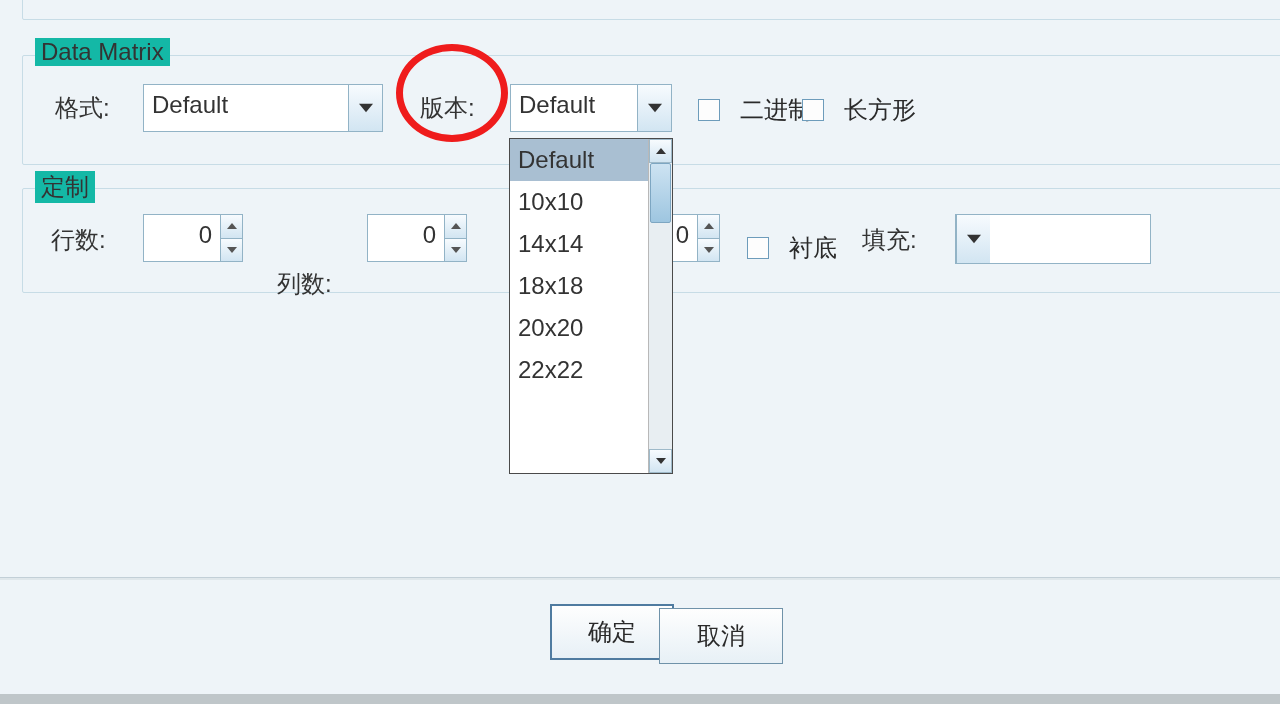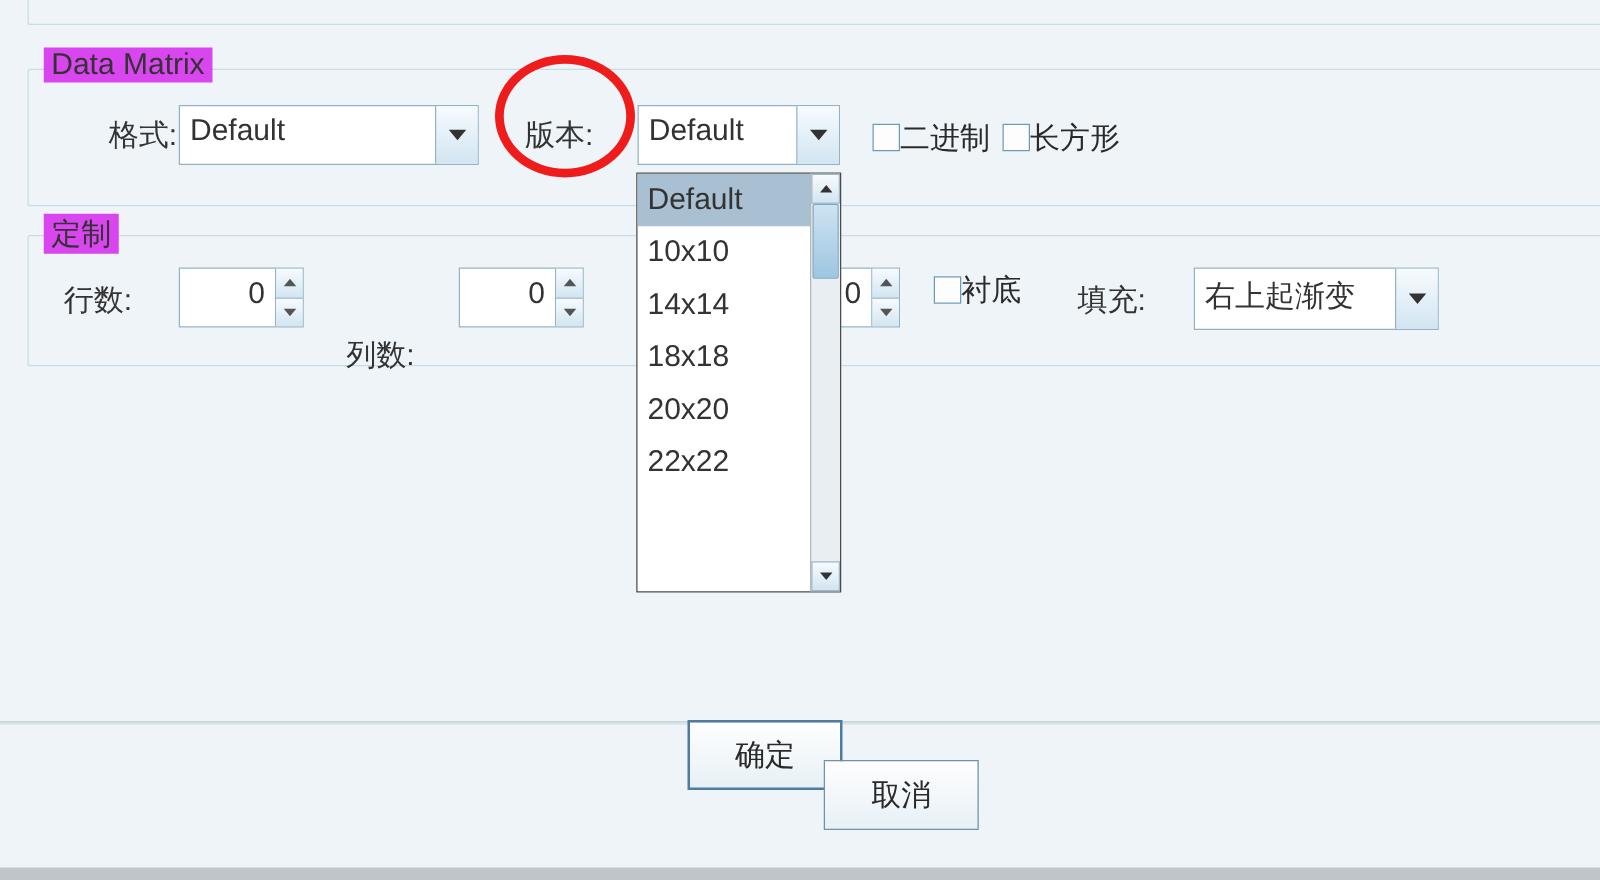--- a/index.html
+++ b/index.html
@@ -19,21 +19,21 @@
     position: absolute;
     border: 1px solid #c7dce6;
     border-radius: 2px;
     background: transparent;
   }
   .fieldset .legend {
     position: absolute;
     top: -18px;
     left: 12px;
     padding: 0 6px;
-    background: #d946ef;
+    background: #14b8a6;
     color: #333;
   }
 
   
   #fs-top   { left: 22px; top: -35px; width: 1260px; height: 55px; }
   
   #fs-dm    { left: 22px; top: 55px;  width: 1262px; height: 110px; }
   
   #fs-dz    { left: 22px; top: 188px; width: 1262px; height: 105px; }
 
@@ -92,21 +92,21 @@
     justify-content: center;
   }
   .spinner .spin-btn + .spin-btn { border-top: 1px solid #92b3c6; }
   .spinner .spin-btn svg { width: 10px; height: 10px; }
 
   
   .cb {
     position: absolute;
     display: flex;
     align-items: center;
-    gap: 0;
+    gap: 20px;
   }
   .cb .box {
     width: 22px;
     height: 22px;
     border: 1px solid #6d9cbb;
     background: #fdfdfd;
   }
 
   
   #dropdown {
@@ -187,38 +187,38 @@
     position: absolute;
     width: 124px;
     height: 56px;
     border: 1px solid #6f92a9;
     background: linear-gradient(to bottom, #fefefe, #e7f0f6);
     display: flex;
     align-items: center;
     justify-content: center;
     color: #2a2a2a;
   }
-  #btn-ok     { left: 550px; top: 576px; border: 2px solid #4f7ba0; }
+  #btn-ok     { left: 550px; top: 604px; border: 2px solid #4f7ba0; }
   #btn-cancel { left: 659px; top: 608px; justify-content: center; }
   #bottom-shadow {
     position: absolute;
     left: 0; right: 0; top: 694px; height: 10px;
     background: #bfc6c9;
   }
 </style>
 </head>
 <body>
 
 <div id="fs-top" class="fieldset"></div>
 
 <div id="fs-dm" class="fieldset">
   <div class="legend">Data Matrix</div>
 </div>
 
-<div class="lbl" style="left:55px; top:92px;margin-left:32px;">格式:</div>
+<div class="lbl" style="left:55px; top:92px;">格式:</div>
 
 <div class="combo" style="left:143px; top:84px; width:240px; height:48px;">
   <div class="combo-text">Default</div>
   <div class="combo-btn">
     <svg viewBox="0 0 10 10">
         <polygon points="0,2 10,2 5,8" fill="#333"></polygon>
       </svg>
   </div>
 </div>
 
@@ -290,28 +290,27 @@
         </svg>
       </div>
     <div class="spin-btn">
         <svg viewBox="0 0 10 10">
           <polygon points="0,2 10,2 5,8" fill="#555"></polygon>
         </svg>
       </div>
   </div>
 </div>
 
-<div class="cb" style="left:747px; top:216px;">
+<div class="cb" style="left:747px; top:232px;">
   <div class="box"></div>
   <span>衬底</span>
 </div>
 
 <div class="lbl" style="left:862px; top:224px;">填充:</div>
 <div class="combo" style="left:955px; top:214px; width:196px; height:50px;">
-  <div class="combo-text">右上起渐变</div>
   <div class="combo-btn">
     <svg viewBox="0 0 10 10">
         <polygon points="0,2 10,2 5,8" fill="#333"></polygon>
       </svg>
   </div>
 </div>
 
 <div id="dropdown">
   <div class="list">
     <div class="opt selected">Default</div>

